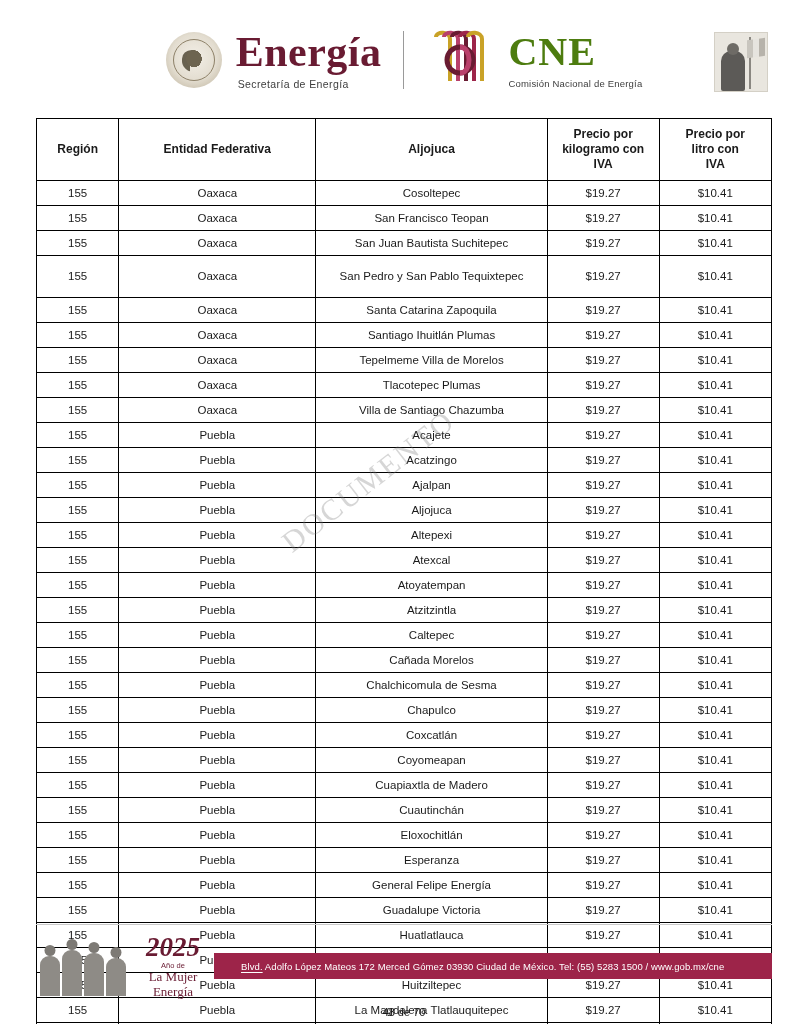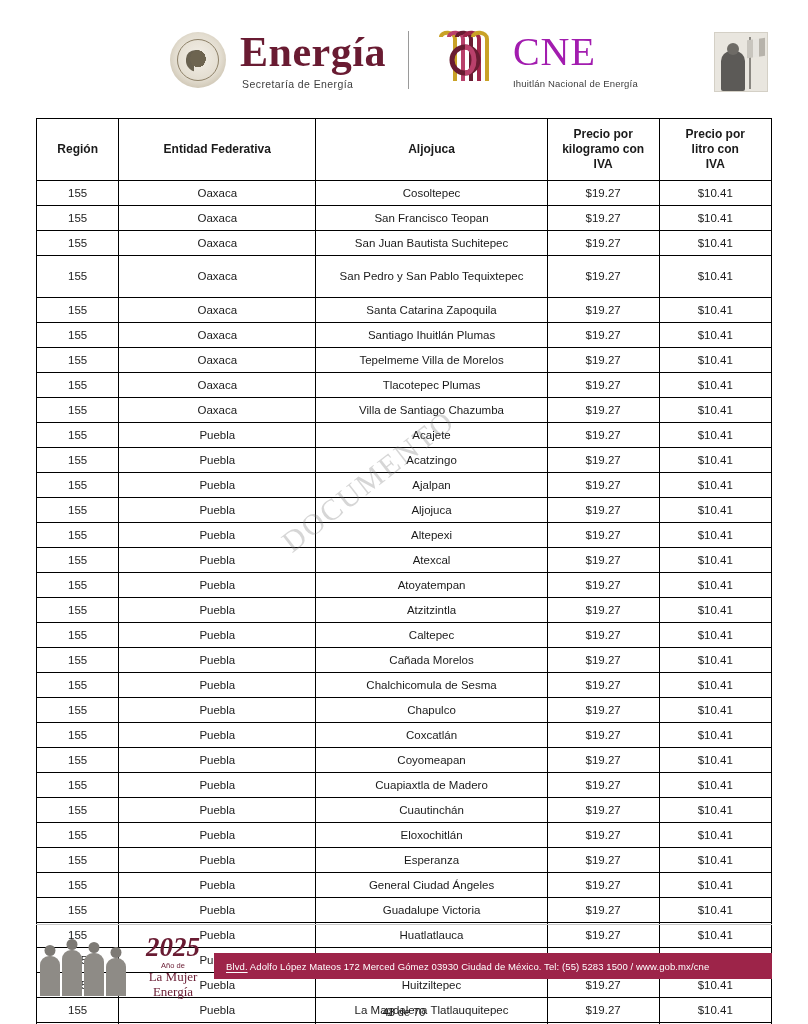--- a/index.html
+++ b/index.html
@@ -101,22 +101,22 @@
     margin-right: 12px;
     flex: 0 0 auto;
   }
   .cne-text {
     display: flex;
     flex-direction: column;
   }
   .cne-title {
     font-family: "Liberation Serif", serif;
     font-size: 40px;
-    font-weight: normal;
-    color: #a21caf;
+    font-weight: bold;
+    color: #4d7c0f;
     line-height: 1;
     letter-spacing: 1px;
   }
   .cne-sub {
     font-size: 9.5px;
     color: #3d3d3d;
     margin-top: 6px;
     letter-spacing: 0.2px;
   }
   .flag-badge {
@@ -278,21 +278,21 @@
     font-weight: normal;
     line-height: 1.12;
   }
   .addr-bar {
     flex: 1 1 auto;
     margin-left: 14px;
     height: 26px;
     background: #9d2449;
     display: flex;
     align-items: center;
-    padding-left: 12px;
+    padding-left: 27px;
   }
   .addr-text {
     color: #ffffff;
     font-size: 9.5px;
     letter-spacing: 0.1px;
     white-space: nowrap;
   }
   .addr-text u { text-underline-offset: 2px; }
   .page-num {
     position: absolute;
@@ -328,21 +328,21 @@
             <path d="M26 8 C26 2, 40 2, 40 10 L40 52" stroke="#691b32"></path>
             <path d="M34 8 C34 2, 48 2, 48 10 L48 52" stroke="#9d2449"></path>
             <path d="M42 8 C42 2, 56 2, 56 10 L56 52" stroke="#c9a227"></path>
             <circle cx="34" cy="31" r="13" stroke="#691b32" stroke-width="5"></circle>
             <path d="M34 18 C46 18, 46 44, 34 44" stroke="#b9406b" stroke-width="5"></path>
           </g>
         </svg>
       </span>
       <div class="cne-text">
         <div class="cne-title">CNE</div>
-        <div class="cne-sub">Ihuitlán Nacional de Energía</div>
+        <div class="cne-sub">Comisión Nacional de Energía</div>
       </div>
     </div>
 
     <div class="flag-badge">
       <div class="pole"></div>
       <div class="cloth"></div>
       <div class="fig"></div>
       <div class="head"></div>
     </div>
   </div>
@@ -560,21 +560,21 @@
           <tr class="row-normal">
             <td>155</td>
             <td>Puebla</td>
             <td>Esperanza</td>
             <td>$19.27</td>
             <td>$10.41</td>
           </tr>
           <tr class="row-normal">
             <td>155</td>
             <td>Puebla</td>
-            <td>General Ciudad Ángeles</td>
+            <td>General Felipe Energía</td>
             <td>$19.27</td>
             <td>$10.41</td>
           </tr>
           <tr class="row-normal">
             <td>155</td>
             <td>Puebla</td>
             <td>Guadalupe Victoria</td>
             <td>$19.27</td>
             <td>$10.41</td>
           </tr>

